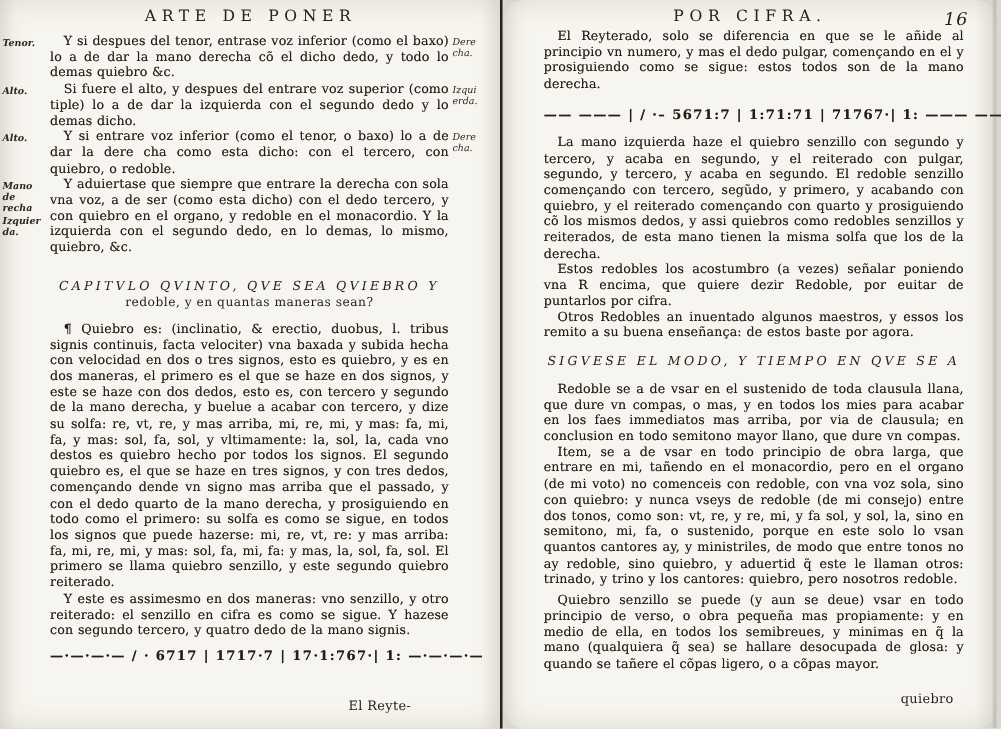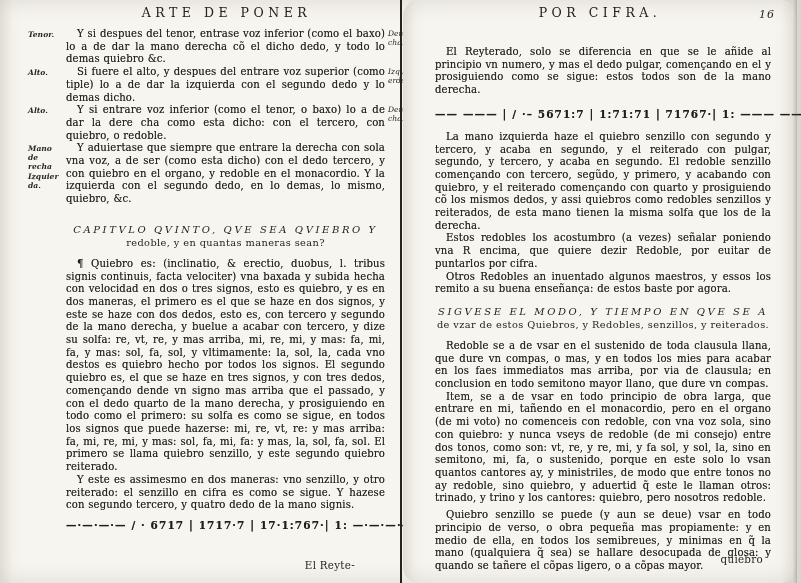--- a/index.html
+++ b/index.html
@@ -14,43 +14,43 @@
     background:var(--edge);
     overflow:hidden;
     font-family:"DejaVu Serif", serif;
     color:var(--ink);
   }
   .page{
     position:absolute;top:0;height:100%;
     background:linear-gradient(90deg,#edeae2 0%,var(--paper) 3%,var(--paper) 96%,#eae7df 100%);
     box-shadow:inset 0 0 22px rgba(120,112,98,.22);
   }
-  .page-left{left:0;width:401px;padding-left:26px;}
+  .page-left{left:0;width:401px;}
   .page-right{left:403px;width:394px;border-radius:16px;}
   .gutter{
     position:absolute;left:400px;top:0;width:2px;height:100%;
     background:#26221c;
   }
   .edge-r{position:absolute;right:0;top:0;width:4px;height:100%;background:linear-gradient(90deg,rgba(0,0,0,0),rgba(90,85,75,.25));}
 
   .running-head{
     text-align:center;
     font-size:12.5px;
     letter-spacing:4.5px;
     padding-top:5px;
     color:#252119;
     white-space:nowrap;
   }
   .folio{
     position:absolute;top:8px;right:22px;
-    font-size:11px;font-style:italic;letter-spacing:1px;
+    font-size:14px;font-style:italic;letter-spacing:1px;
   }
 
   .col{position:relative;margin:8px 42px 0 40px;}
-  .col-r{position:relative;margin:26px 26px 0 32px;}
+  .col-r{position:relative;margin:4px 26px 0 32px;}
 
   .para{margin:0;position:relative;}
   .ptext{
     display:block;
     font-size:10.1px;
     line-height:12.7px;
     text-align:justify;
     text-indent:11px;
     letter-spacing:.12px;
     word-spacing:.4px;
@@ -186,21 +186,20 @@
       <p class="para">
         <span class="ptext">Estos redobles los acostumbro (a vezes) señalar poniendo vna R encima, que quiere dezir Redoble, por euitar de puntarlos por cifra.</span>
       </p>
       <p class="para">
         <span class="ptext">Otros Redobles an inuentado algunos maestros, y essos los remito a su buena enseñança: de estos baste por agora.</span>
       </p>
 
       <div class="gap-md"></div>
 
       <div class="chap-head1">SIGVESE EL MODO, Y TIEMPO EN QVE SE A</div>
-      <div class="chap-head2">de vzar de estos Quiebros, y Redobles, senzillos, y reiterados.</div>
 
       <div class="gap-md"></div>
 
       <p class="para">
         <span class="ptext">Redoble se a de vsar en el sustenido de toda clausula llana, que dure vn compas, o mas, y en todos los mies para acabar en los faes immediatos mas arriba, por via de clausula; en conclusion en todo semitono mayor llano, que dure vn compas.</span>
       </p>
       <p class="para">
         <span class="ptext">Item, se a de vsar en todo principio de obra larga, que entrare en mi, tañendo en el monacordio, pero en el organo (de mi voto) no comenceis con redoble, con vna voz sola, sino con quiebro: y nunca vseys de redoble (de mi consejo) entre dos tonos, como son: vt, re, y re, mi, y fa sol, y sol, la, sino en semitono, mi, fa, o sustenido, porque en este solo lo vsan quantos cantores ay, y ministriles, de modo que entre tonos no ay redoble, sino quiebro, y aduertid q̃ este le llaman otros: trinado, y trino y los cantores: quiebro, pero nosotros redoble.</span>
       </p>
 

